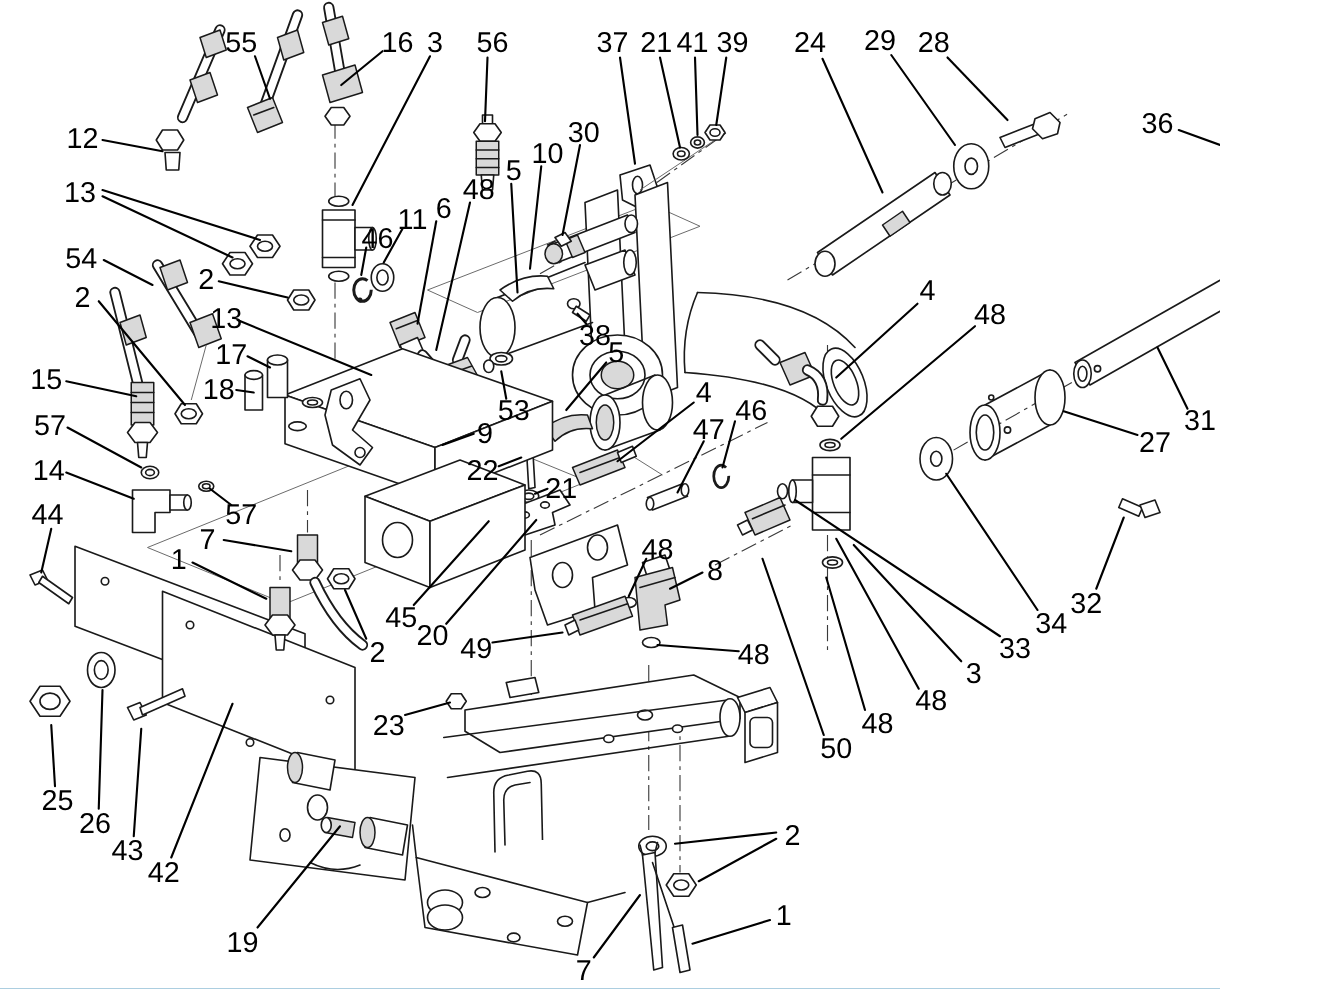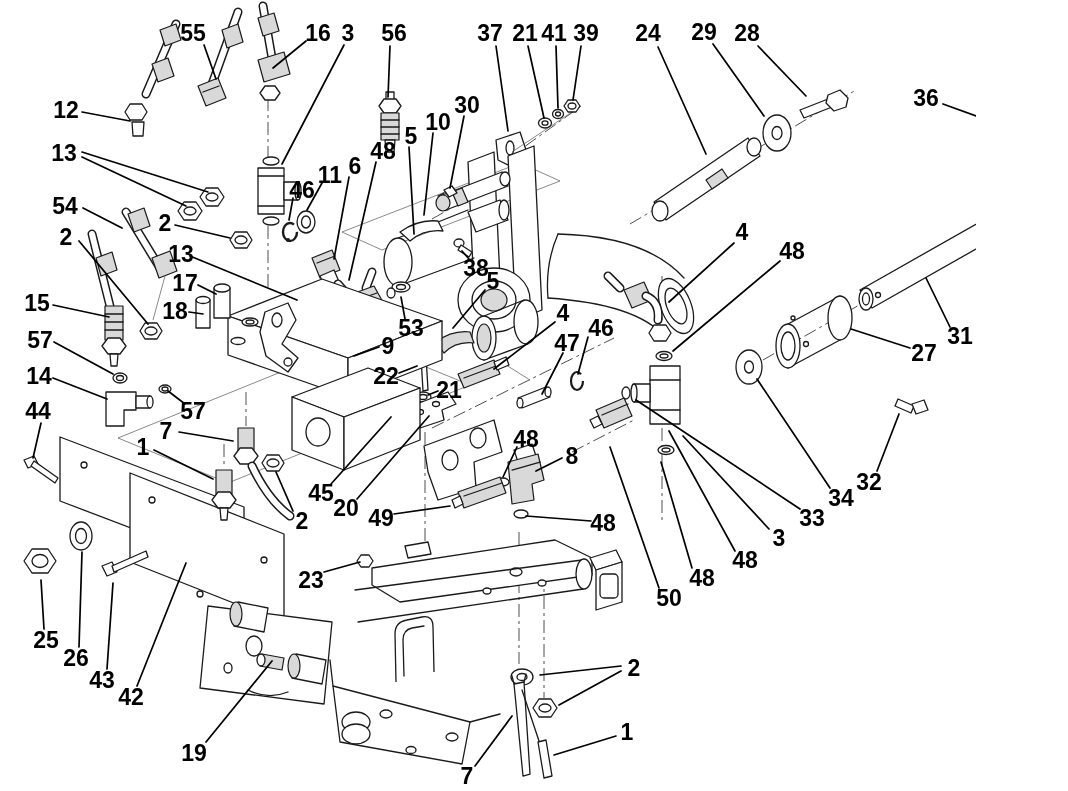--- a/index.html
+++ b/index.html
@@ -1,17 +1,17 @@
 <!DOCTYPE html>
 <html><head>
 <meta charset="utf-8">
 <style>
   html,body{margin:0;padding:0;background:#ffffff;}
   .stage{position:relative;width:976px;height:791px;background:#0369a1;overflow:hidden;
-         font-family:"Liberation Sans", sans-serif;font-weight:bold;}
+         font-family:"Liberation Sans", sans-serif;}
   svg{position:absolute;left:0;top:0;}
   
   .ol{fill:#ffffff;stroke:#1a1a1a;stroke-width:1.3;stroke-linejoin:round;}
   .olg{fill:#d9d9d9;stroke:#1a1a1a;stroke-width:1.2;stroke-linejoin:round;}
   .ln{fill:none;stroke:#1a1a1a;stroke-width:1.3;stroke-linecap:round;}
   .thin{fill:none;stroke:#6b6b6b;stroke-width:0.8;}
   .cl{fill:none;stroke:#3a3a3a;stroke-width:0.9;stroke-dasharray:13 4 3 4;}
   .hoseo{fill:none;stroke:#1a1a1a;stroke-width:9;stroke-linecap:round;}
   .hosei{fill:none;stroke:#ffffff;stroke-width:6;stroke-linecap:round;}
   .leader{stroke:#000;stroke-width:1.7;stroke-linecap:round;}

